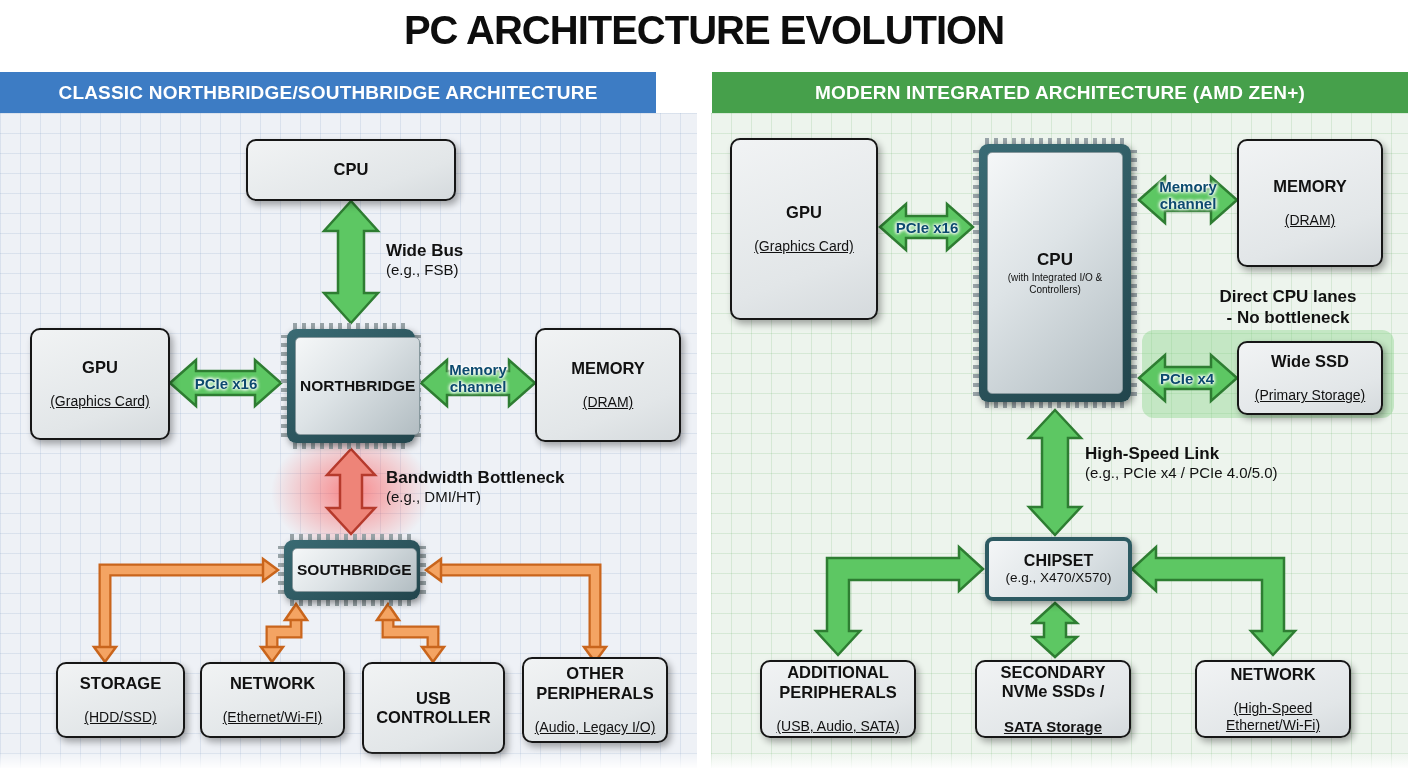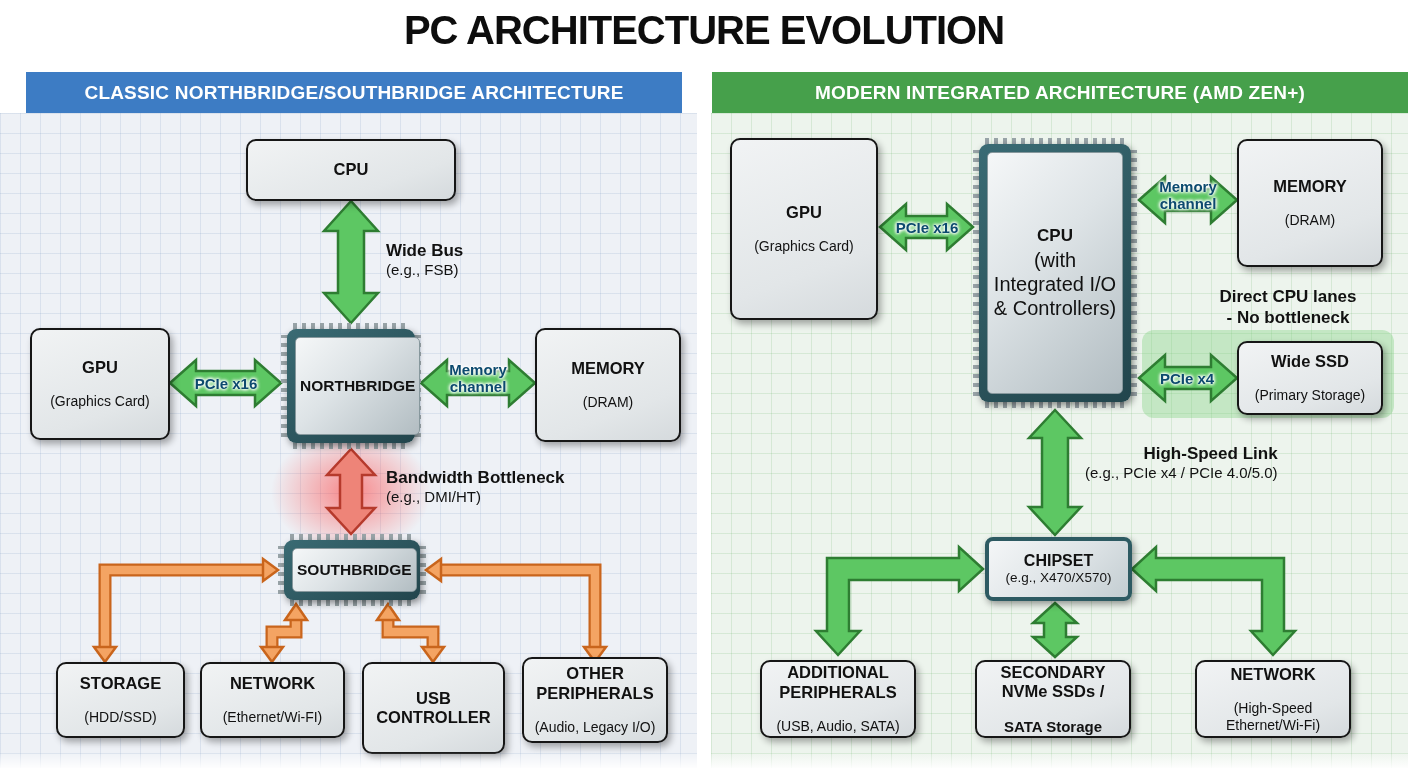--- a/index.html
+++ b/index.html
@@ -6,21 +6,21 @@
   html,body { width:1408px; height:768px; background:#ffffff; overflow:hidden;
               font-family:"Liberation Sans", sans-serif; color:#111; }
   .abs { position:absolute; }
   #stage { position:relative; width:1408px; height:768px; background:#fff; }
 
   
   #main-title { left:0; top:8px; width:1408px; text-align:center;
                 font-size:40px; font-weight:bold; letter-spacing:-1px; color:#0d0d0d; }
   .panel-header { top:72px; height:41px; display:flex; align-items:center; justify-content:center;
                   color:#fff; font-size:19px; font-weight:bold; letter-spacing:.2px; }
-  #header-left  { left:0;    width:656px; background:var(--left-header-bg,#3d7cc4);margin-left:26px; }
+  #header-left  { left:0;    width:656px; background:var(--left-header-bg,#3d7cc4); }
   #header-right { left:712px; width:696px; background:var(--right-header-bg,#46a04b); }
 
   
   .panel { top:113px; height:655px; }
   #panel-left { left:0; width:697px; background-color:#eef1f6;
     background-image:linear-gradient(rgba(110,145,190,.16) 1px, transparent 1px),
                      linear-gradient(90deg, rgba(110,145,190,.16) 1px, transparent 1px);
     background-size:20px 20px; }
   #panel-right { left:711px; width:697px; background-color:#edf4ed;
     background-image:linear-gradient(rgba(90,170,90,.16) 1px, transparent 1px),
@@ -29,54 +29,54 @@
   #bottom-fade { left:0; top:752px; width:1408px; height:16px;
     background:linear-gradient(rgba(255,255,255,0), rgba(255,255,255,.9)); }
 
   
   .node { position:absolute; display:flex; flex-direction:column; align-items:center;
           justify-content:center; text-align:center; padding:4px 6px;
           background:linear-gradient(160deg,#f1f3f4 0%,#e2e6e8 70%,#d5dadd 100%);
           border:2.5px solid #161616; border-radius:10px;
           box-shadow:3px 4px 7px rgba(0,0,0,.33); }
   .node .t { font-size:16.5px; font-weight:bold; line-height:1.18; }
-  .node .s { font-size:14px; line-height:1.18; margin-top:16px; }
+  .node .s { font-size:14px; line-height:1.18; margin-top:16px;text-decoration:underline; }
   .node .s.bold-sub { font-weight:bold; font-size:15px; }
 
   
   .chip { position:absolute; }
   .pins-h { position:absolute; left:12px; right:12px; height:7px;
             background:repeating-linear-gradient(90deg,#98a3a7 0 4px, transparent 4px 9px); }
   .pins-v { position:absolute; top:12px; bottom:12px; width:7px;
             background:repeating-linear-gradient(0deg,#98a3a7 0 4px, transparent 4px 9px); }
   .pt{top:0;} .pb{bottom:0;} .pl{left:0;} .pr{right:0;}
   .chip-body { position:absolute; inset:6px; background:linear-gradient(145deg,#3a6b74,#22454c);
                border-radius:9px; box-shadow:2px 3px 7px rgba(0,0,0,.45); padding:8px; display:flex; }
   .plate { flex:1; border-radius:5px; border:1px solid #87989d;
            background:linear-gradient(135deg,#f5f7f8 0%,#dde3e6 42%,#b2bdc2 100%);
            display:flex; flex-direction:column; align-items:center; justify-content:center;
            text-align:center; padding:2px 4px; }
   .plate .t { font-size:15.5px; font-weight:bold; line-height:1.2; }
-  .plate .s { font-size:20px; line-height:1.2; margin-top:2px; }
+  .plate .s { font-size:10px; line-height:1.2; margin-top:2px; }
 
   
   .chipset { position:absolute; display:flex; flex-direction:column; align-items:center;
              justify-content:center; text-align:center;
              border:4px solid #2d5a62; border-radius:8px;
              background:linear-gradient(135deg,#f4f6f7 0%,#dde3e6 55%,#c3cdd1 100%);
              box-shadow:2px 3px 7px rgba(0,0,0,.4); }
   .chipset .t { font-size:16px; font-weight:bold; line-height:1.15; }
   .chipset .s { font-size:13.5px; line-height:1.15; }
 
   
   .conn-label { position:absolute; text-align:center; font-size:15px; font-weight:bold;
     line-height:1.15; color:#0c4a6e;
     text-shadow:0 0 3px #fff,0 0 3px #fff,0 0 4px #fff,0 0 4px #fff; }
   .free-label { position:absolute; line-height:1.2; }
-  .free-label .fl-title { font-size:17px; font-weight:bold;text-align:right; }
+  .free-label .fl-title { font-size:17px; font-weight:bold; }
   .free-label .fl-sub   { font-size:15px; }
   #direct-label { text-align:center; font-size:17px; font-weight:bold; line-height:1.25; }
 
   
   #red-glow { left:271px; top:431px; width:160px; height:122px; border-radius:50%;
     background:radial-gradient(closest-side, rgba(255,48,48,.55), rgba(255,48,48,0)); }
   #nvme-highlight { left:1142px; top:330px; width:252px; height:88px;
     background:rgba(130,210,130,.38); border-radius:12px; }
 
   svg#arrows { position:absolute; left:0; top:0; width:1408px; height:768px; pointer-events:none; }

